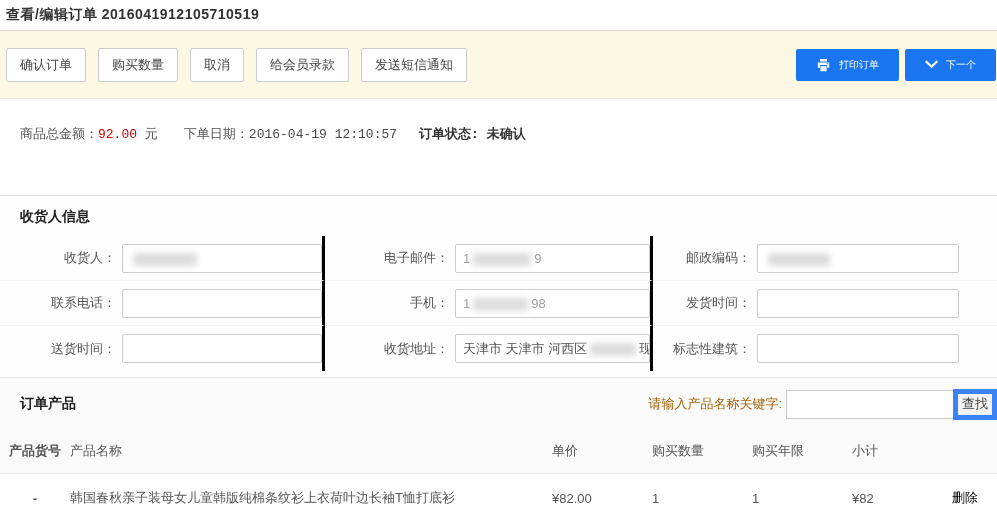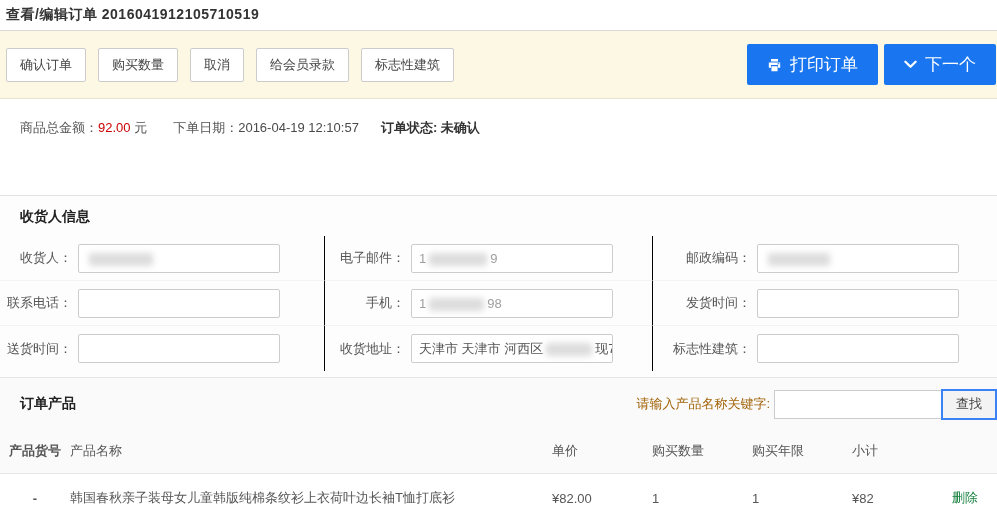--- a/index.html
+++ b/index.html
@@ -11,83 +11,83 @@
     display:flex; align-items:center; padding-left:6px; }
   .titlebar h1 { font-size:14px; font-weight:bold; color:#333; letter-spacing:.5px; }
 
   
   .toolbar { height:68px; background:#fcf8e3; border-bottom:1px solid #e8e4cf;
     display:flex; align-items:center; padding:0 0 0 6px; }
   .btn-plain { background:#fff; border:1px solid #ccc; border-radius:2px; color:#444;
     font-size:13px; font-family:Liberation Serif, serif; padding:7px 13px; margin-right:12px; cursor:pointer; }
   .toolbar-right { margin-left:auto; display:flex; }
   .btn-blue { background:#1a76f0; border:none; border-radius:2px; color:#fff;
-    font-size:17px; font-family:inherit; padding:9px 20px; margin-right:1px; margin-left:5px;
+    font-size:10px; font-family:inherit; padding:9px 20px; margin-right:1px; margin-left:5px;
     display:inline-flex; align-items:center; gap:8px; cursor:pointer; }
   .btn-blue svg { display:block; }
 
   
   .summary { height:97px; background:#fff; border-bottom:1px solid #e2e2e2;
-    padding:20px 0 0 20px; font-size:13px; color:#555; }
+    padding:26px 0 0 20px; font-size:13px; color:#555;font-family:Liberation Mono, monospace; }
   .summary .red { color:#cc0000; }
   .summary .sep { display:inline-block; width:26px; }
   .summary .bold { font-weight:bold; color:#333; }
   .summary .datev { color:#4a4a4a; }
 
   
   .consignee { height:182px; background:#fdfdfd; border-bottom:1px solid #e5e5e5; }
   .sect-head { height:40px; padding:12px 0 0 20px; font-size:14px; font-weight:bold; color:#222; }
   .cgrid { display:grid; grid-template-columns:325px 328px 344px; grid-auto-rows:45px; }
   .cell { display:flex; align-items:center; }
-  .cell.c0, .cell.c1 { border-right:1px solid #000000; }
+  .cell.c0, .cell.c1 { border-right:3px solid #000000;padding-left:44px; }
   .cell.r0, .cell.r1 { border-bottom:1px solid #f3f3f3; }
   .flabel { display:inline-block; text-align:right; color:#555; margin-right:6px; flex:none; }
   .c0 .flabel { width:72px; }
   .c1 .flabel { width:80px; }
   .c2 .flabel { width:98px; }
   .inputbox { width:202px; height:29px; line-height:27px; background:#fff;
     border:1px solid #ccc; border-radius:2px; padding:0 7px; overflow:hidden;
     white-space:nowrap; color:#555; }
   .inputbox.muted span[data-name="field-value-text"] { color:#9f9f9f; }
   .blurseg { display:inline-block; height:13px; background:#b9b9b9; opacity:.5;
     filter:blur(3px); border-radius:3px; vertical-align:middle; margin:0 3px; }
 
   
   .products { background:#fafafa; height:131px; }
   .products-bar { height:52px; display:flex; align-items:center; padding-left:20px; }
   .products-bar .sect-title { font-size:14px; font-weight:bold; color:#222; }
   .search-group { margin-left:auto; display:flex; align-items:center; }
   .search-label { color:#a16207; margin-right:4px; }
   .search-input { width:168px; height:29px; border:1px solid #ccc; background:#fff;
     padding:0 6px; font-family:inherit; font-size:13px; color:#555; outline:none; }
-  .search-btn { height:31px; width:56px; background:#f3f3f3; border:2px solid #3b82f6;
+  .search-btn { height:31px; width:44px; background:#f3f3f3; border:5px solid #3b82f6;
     font-family:inherit; font-size:13px; color:#444; margin-left:-1px; cursor:pointer; }
 
   table.ptable { width:997px; border-collapse:collapse; table-layout:fixed; }
   .ptable th { height:43px; font-weight:normal; color:#555; text-align:left;
     font-size:13px; background:#fafafa; }
   .ptable td { height:50px; background:#fff; border-top:1px solid #e8e8e8;
     color:#555; font-size:13px; }
   .ptable th:first-child, .ptable td:first-child { text-align:center;font-weight:bold; }
-  .del-link { color:#15803d; text-decoration:none; cursor:pointer; }
+  .del-link { color:#000000; text-decoration:none; cursor:pointer; }
 </style>
 </head>
 <body>
 
 <div class="titlebar" data-name="page-header">
   <h1 data-name="page-title">查看/编辑订单 2016041912105710519</h1>
 </div>
 
 <div class="toolbar" data-name="toolbar">
   <div data-name="action-buttons" style="display:flex;">
       <button class="btn-plain" data-name="toolbar-button-0">确认订单</button>
       <button class="btn-plain" data-name="toolbar-button-1">购买数量</button>
       <button class="btn-plain" data-name="toolbar-button-2">取消</button>
       <button class="btn-plain" data-name="toolbar-button-3">给会员录款</button>
-      <button class="btn-plain" data-name="toolbar-button-4">标志性建筑</button>
+      <button class="btn-plain" data-name="toolbar-button-4">发送短信通知</button>
     </div>
   <div class="toolbar-right" data-name="toolbar-right">
     <button class="btn-blue" data-name="print-order-button">
       <span data-name="printer-icon">
         <svg width="15" height="14" viewBox="0 0 16 16">
           <path fill="#fff" d="M4 1h8v3H4zM1.5 5h13v6h-2.5V8h-8v3H1.5zM4.5 9.5h7V15h-7z"></path>
           <rect x="11.5" y="6" width="2" height="1.2" fill="#1a76f0"></rect>
         </svg>
       </span>
       <span data-name="print-order-label">打印订单</span>

